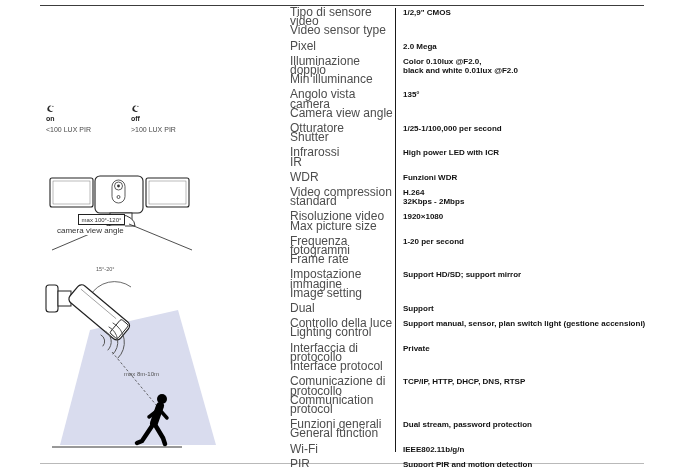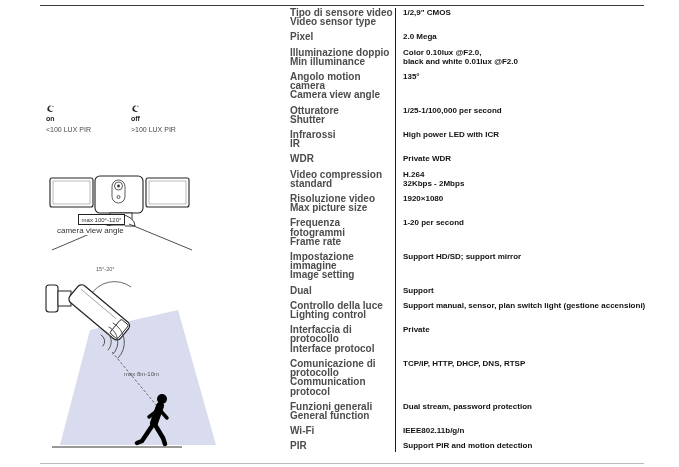--- a/index.html
+++ b/index.html
@@ -32,21 +32,21 @@
   }
 
   
   .side-svg{position:absolute;left:38px;top:258px;}
   .tilt-label{position:absolute;left:96px;top:266px;font-size:5.5px;color:#555;white-space:nowrap;}
   .dist-label{position:absolute;left:124px;top:371px;font-size:6px;color:#555;white-space:nowrap;}
 
   
   .spec-table{position:absolute;left:290px;top:8px;width:382px;}
   .spec-row{display:flex;margin-bottom:6px;}
-  .spec-label{width:105px;flex:none;font-size:10px;line-height:9.2px;color:#4d4d4d;font-weight:bold;}
+  .spec-label{width:105px;flex:none;font-size:12px;line-height:9.2px;color:#4d4d4d;}
   .spec-value{flex:1;padding-left:8px;font-size:8px;line-height:9.2px;font-weight:bold;color:#111;}
   .table-divider{position:absolute;left:395px;top:8px;width:1px;height:444px;background:#1a1a1a;}
 </style>
 </head>
 <body>
 
 <div class="rule top"></div>
 <div class="rule bottom"></div>
 
 <div class="pir-legend">
@@ -157,21 +157,21 @@
         <div>Min illuminance</div>
       </div>
       <div class="spec-value">
         <div>Color 0.10lux @F2.0,</div>
         <div>black and white 0.01lux @F2.0</div>
       </div>
     </div>
 
     <div class="spec-row">
       <div class="spec-label">
-        <div>Angolo motion camera</div>
+        <div>Angolo vista camera</div>
         <div>Camera view angle</div>
       </div>
       <div class="spec-value">
         <div>135°</div>
       </div>
     </div>
 
     <div class="spec-row">
       <div class="spec-label">
         <div>Otturatore</div>
@@ -191,21 +191,21 @@
         <div>High power LED with ICR</div>
       </div>
     </div>
 
     <div class="spec-row">
       <div class="spec-label">
         <div>WDR</div>
         <div></div>
       </div>
       <div class="spec-value">
-        <div>Private WDR</div>
+        <div>Funzioni WDR</div>
       </div>
     </div>
 
     <div class="spec-row">
       <div class="spec-label">
         <div>Video compression standard</div>
         <div></div>
       </div>
       <div class="spec-value">
         <div>H.264</div>

